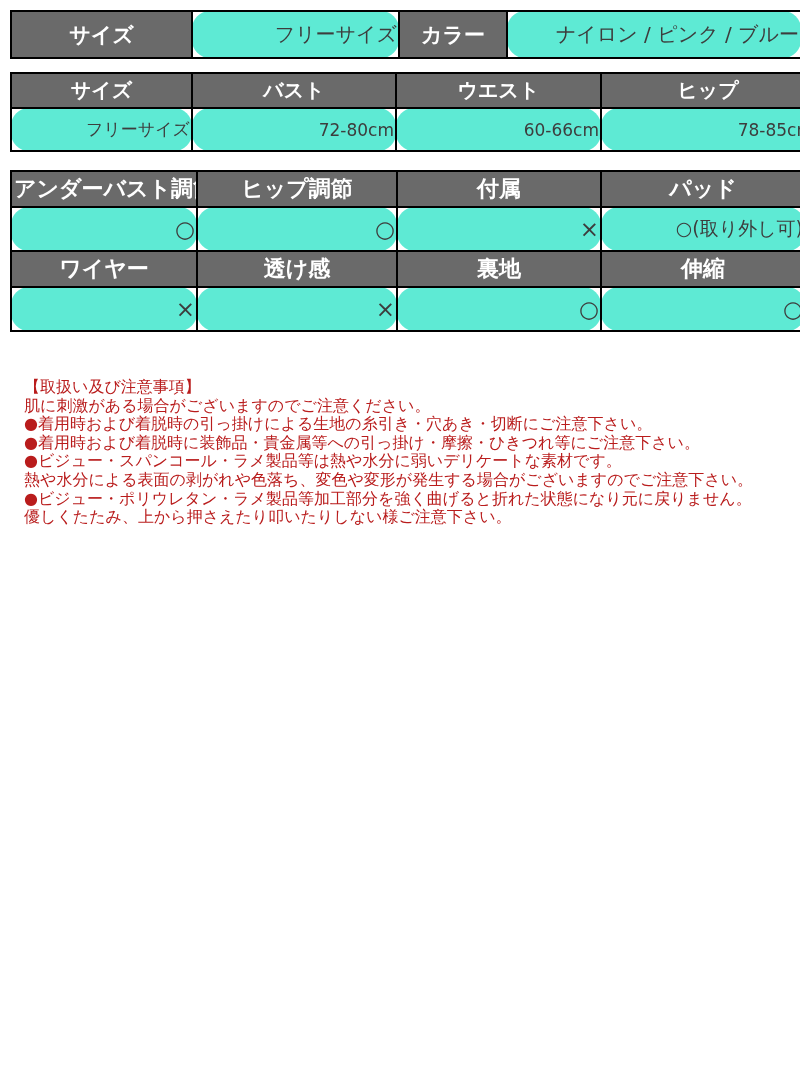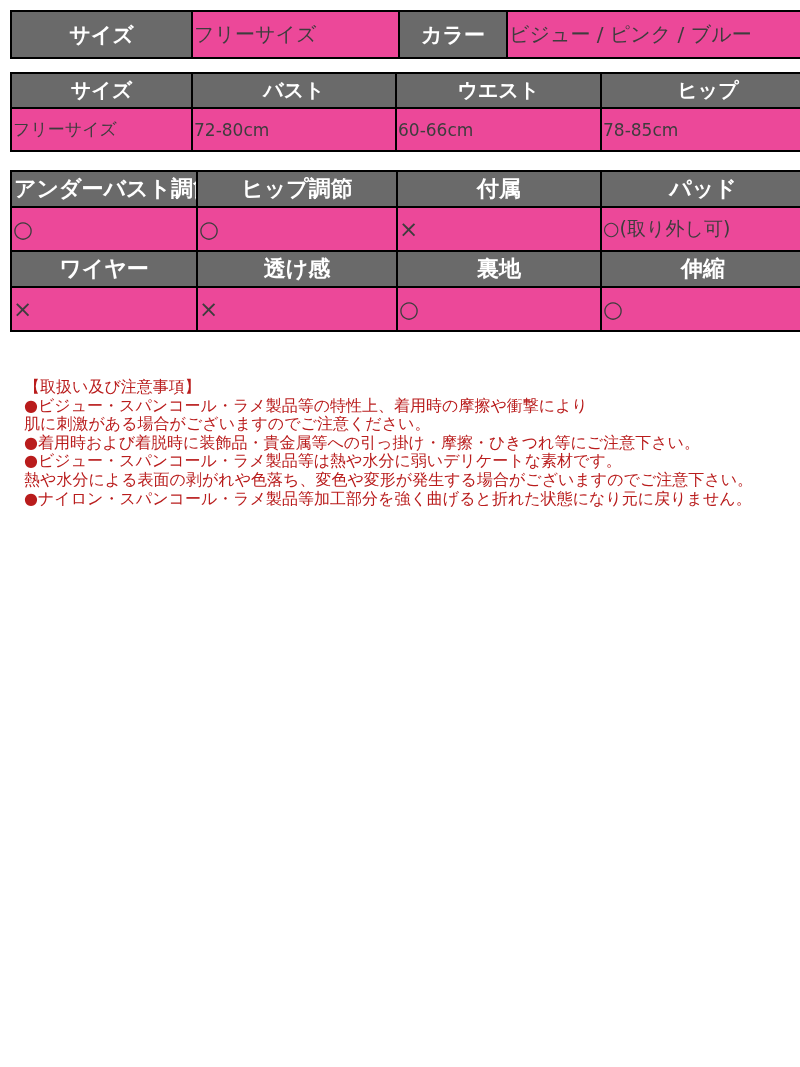--- a/index.html
+++ b/index.html
@@ -28,26 +28,27 @@
   th {
     background: #6a6a6a;
     color: #ffffff;
     font-weight: bold;
     text-align: center;
     padding: 0 2px;
     overflow: hidden;
     white-space: nowrap;
   }
   td {
-    background: #ec4899;
+    background: #5eead4;
     color: #3d3d3d;
-    text-align: left;
+    text-align: right;
     vertical-align: middle;
     overflow: hidden;
     white-space: pre-wrap;
+    border-radius: 18px;
   }
   
   .t1 { margin-top: 10px; }
   .t1 th { font-size: 21px; }
   .t1 td { font-size: 20px; }
   .t1 .r1 { height: 47px; }
   .t1 .r2 { height: 48px; }
   .t1 .c1 { width: 175px; }
   .t1 .c2 { width: 203px; }
   .t1 .c3 { width: 102px; }
@@ -87,21 +88,21 @@
 <body>
 
 <div class="page">
 
   <table class="t1">
     <tbody>
         <tr class="r1">
       <th class="c1">サイズ</th>
       <td class="c2">フリーサイズ</td>
       <th class="c3">カラー</th>
-      <td class="c4">ビジュー / ピンク / ブルー</td>
+      <td class="c4">ナイロン / ピンク / ブルー</td>
     </tr>
   </tbody>
     </table>
 
   <table class="t2">
     <tbody>
         <tr>
       <th class="c1">サイズ</th>
       <th class="c2">バスト</th>
       <th class="c3">ウエスト</th>
@@ -140,21 +141,22 @@
       <td class="c1 sym">×</td>
       <td class="c2 sym">×</td>
       <td class="c3 sym">○</td>
       <td class="c4 sym">○</td>
     </tr>
   </tbody>
     </table>
 
   <div class="notes">
     <div>【取扱い及び注意事項】</div>
-    <div>●ビジュー・スパンコール・ラメ製品等の特性上、着用時の摩擦や衝撃により</div>
     <div>肌に刺激がある場合がございますのでご注意ください。</div>
+    <div>●着用時および着脱時の引っ掛けによる生地の糸引き・穴あき・切断にご注意下さい。</div>
     <div>●着用時および着脱時に装飾品・貴金属等への引っ掛け・摩擦・ひきつれ等にご注意下さい。</div>
     <div>●ビジュー・スパンコール・ラメ製品等は熱や水分に弱いデリケートな素材です。</div>
     <div>熱や水分による表面の剥がれや色落ち、変色や変形が発生する場合がございますのでご注意下さい。</div>
-    <div>●ナイロン・スパンコール・ラメ製品等加工部分を強く曲げると折れた状態になり元に戻りません。</div>
+    <div>●ビジュー・ポリウレタン・ラメ製品等加工部分を強く曲げると折れた状態になり元に戻りません。</div>
+    <div>優しくたたみ、上から押さえたり叩いたりしない様ご注意下さい。</div>
   </div>
 
 </div>
 
 </body></html>

